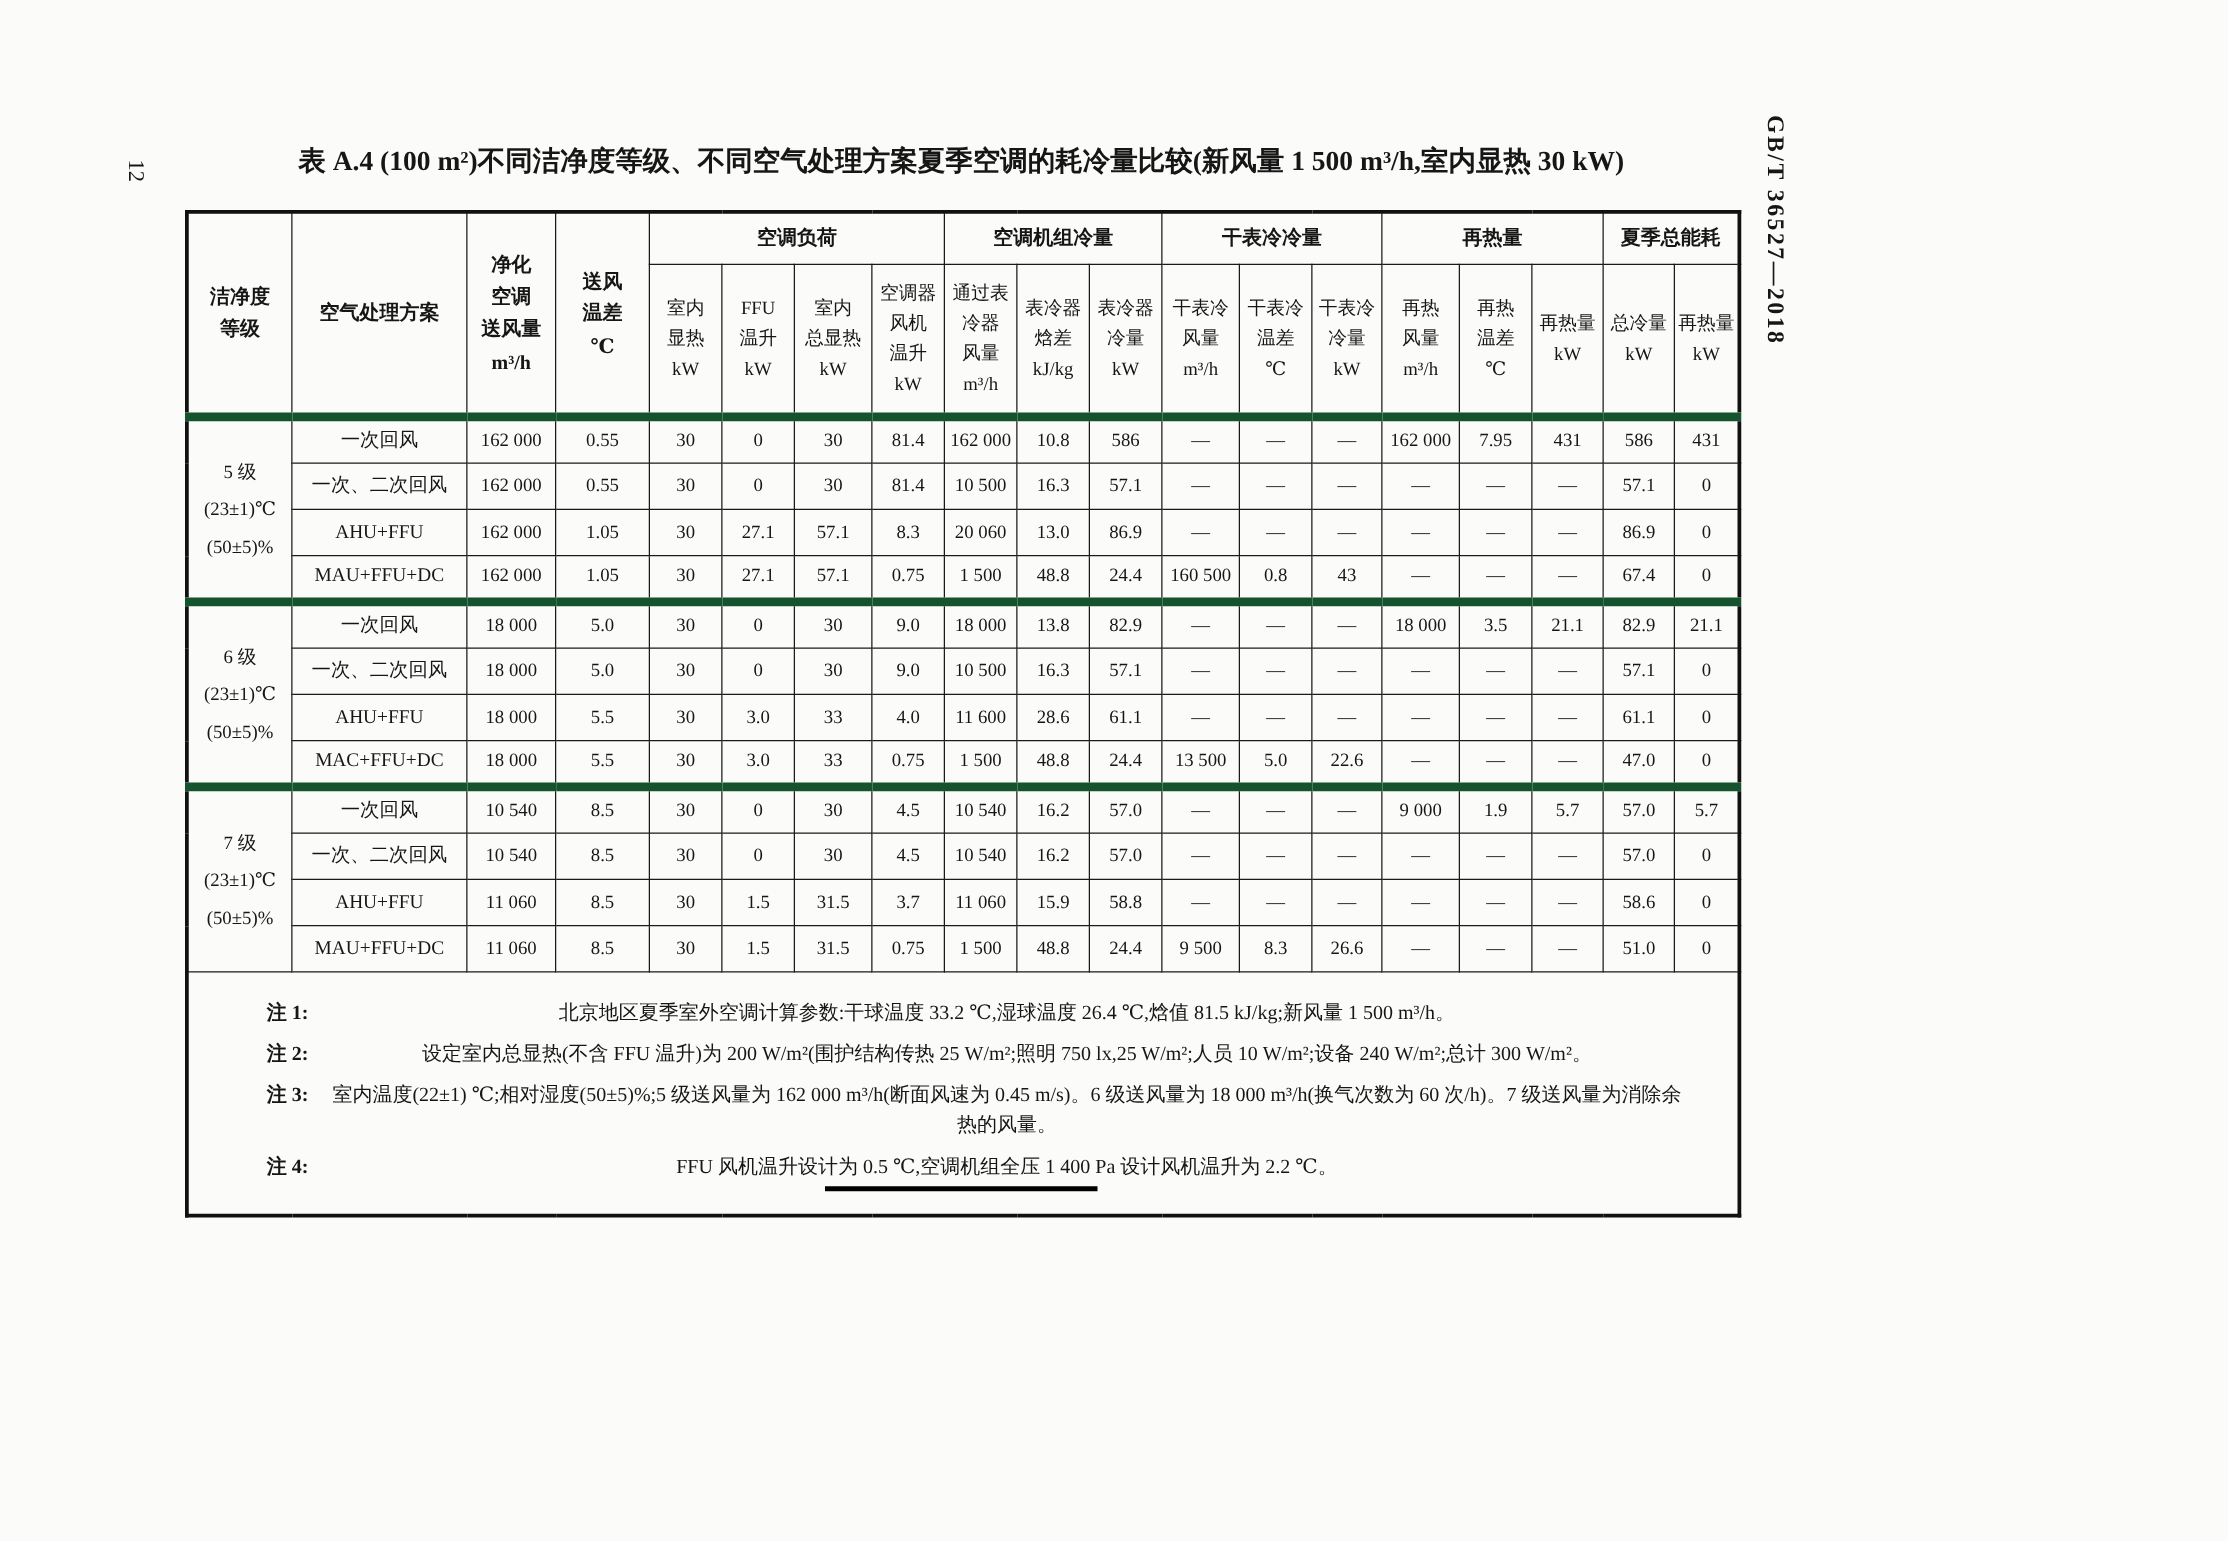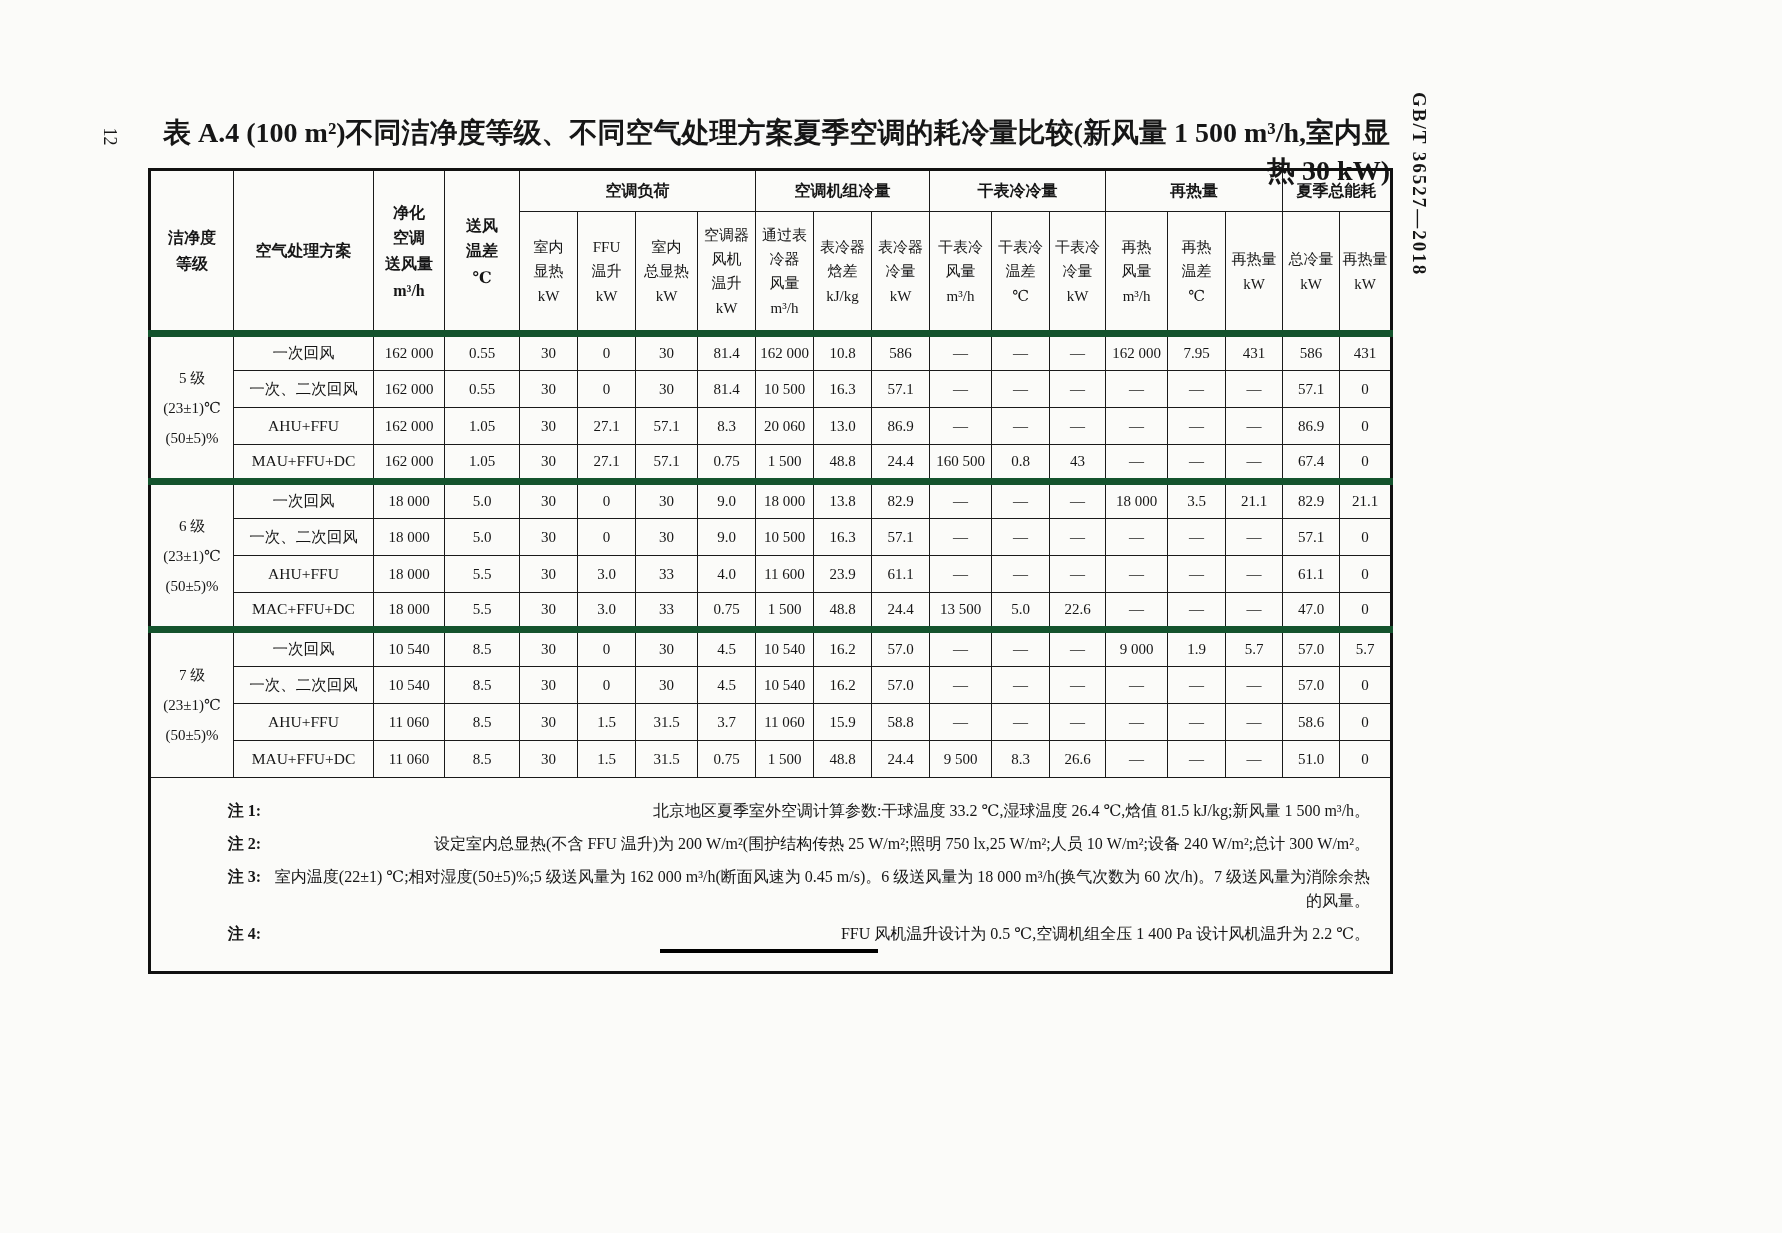--- a/index.html
+++ b/index.html
@@ -13,21 +13,21 @@
     position:absolute;left:100px;top:126px;
     font-size:18px;transform:rotate(90deg);transform-origin:center;
   }
   .std-num{
     position:absolute;left:1408px;top:92px;
     writing-mode:vertical-rl;font-weight:bold;font-size:19px;
     letter-spacing:2px;
   }
   .title{
     position:absolute;left:148px;top:114px;width:1242px;
-    text-align:right;font-weight:bold;font-size:28px;
+    text-align:center;font-weight:bold;font-size:22px;
   }
   table.tbl{
     position:absolute;left:148px;top:168px;width:1242px;
     border-collapse:collapse;table-layout:fixed;
     border:3px solid #111;
   }
   .tbl th,.tbl td{
     border:1.5px solid #1a1a1a;text-align:center;vertical-align:middle;
     padding:1px 2px;font-size:15px;font-weight:normal;line-height:1.35;
     overflow:hidden;
@@ -36,22 +36,22 @@
   thead tr.tier2 th{height:116px;}
   thead{border-bottom:3px solid #111;}
   tbody tr{height:37px;}
   tbody tr.group-start td{border-top:7px solid #14532d;}
   tfoot td{border-top:3px solid #111;}
   .lbl{white-space:pre-line;line-height:1.6;}
   .unit{margin-top:3px;}
   td.grp{white-space:pre-line;line-height:2.0;}
   td.scheme{font-size:15.5px;}
   td.notes-cell{
-    text-align:right;vertical-align:top;
-    padding:12px 20px 16px 48px;height:152px;
+    text-align:center;vertical-align:top;
+    padding:12px 40px 16px 48px;height:152px;
   }
   .note{display:flex;margin:9px 0;font-size:16px;line-height:1.5;}
   .note-label{width:62px;flex-shrink:0;font-weight:bold;}
   .note-text{flex:1;}
   .end-line{
     position:absolute;left:660px;top:949px;width:218px;height:4px;
     background:#000;
   }
 </style>
 </head>
@@ -315,21 +315,21 @@
       </tr>
       <tr>
         <td class="scheme">AHU+FFU</td>
         <td>18 000</td>
         <td>5.5</td>
         <td>30</td>
         <td>3.0</td>
         <td>33</td>
         <td>4.0</td>
         <td>11 600</td>
-        <td>23.9</td>
+        <td>28.6</td>
         <td>61.1</td>
         <td>—</td>
         <td>—</td>
         <td>—</td>
         <td>—</td>
         <td>—</td>
         <td>—</td>
         <td>61.1</td>
         <td>0</td>
       </tr>

